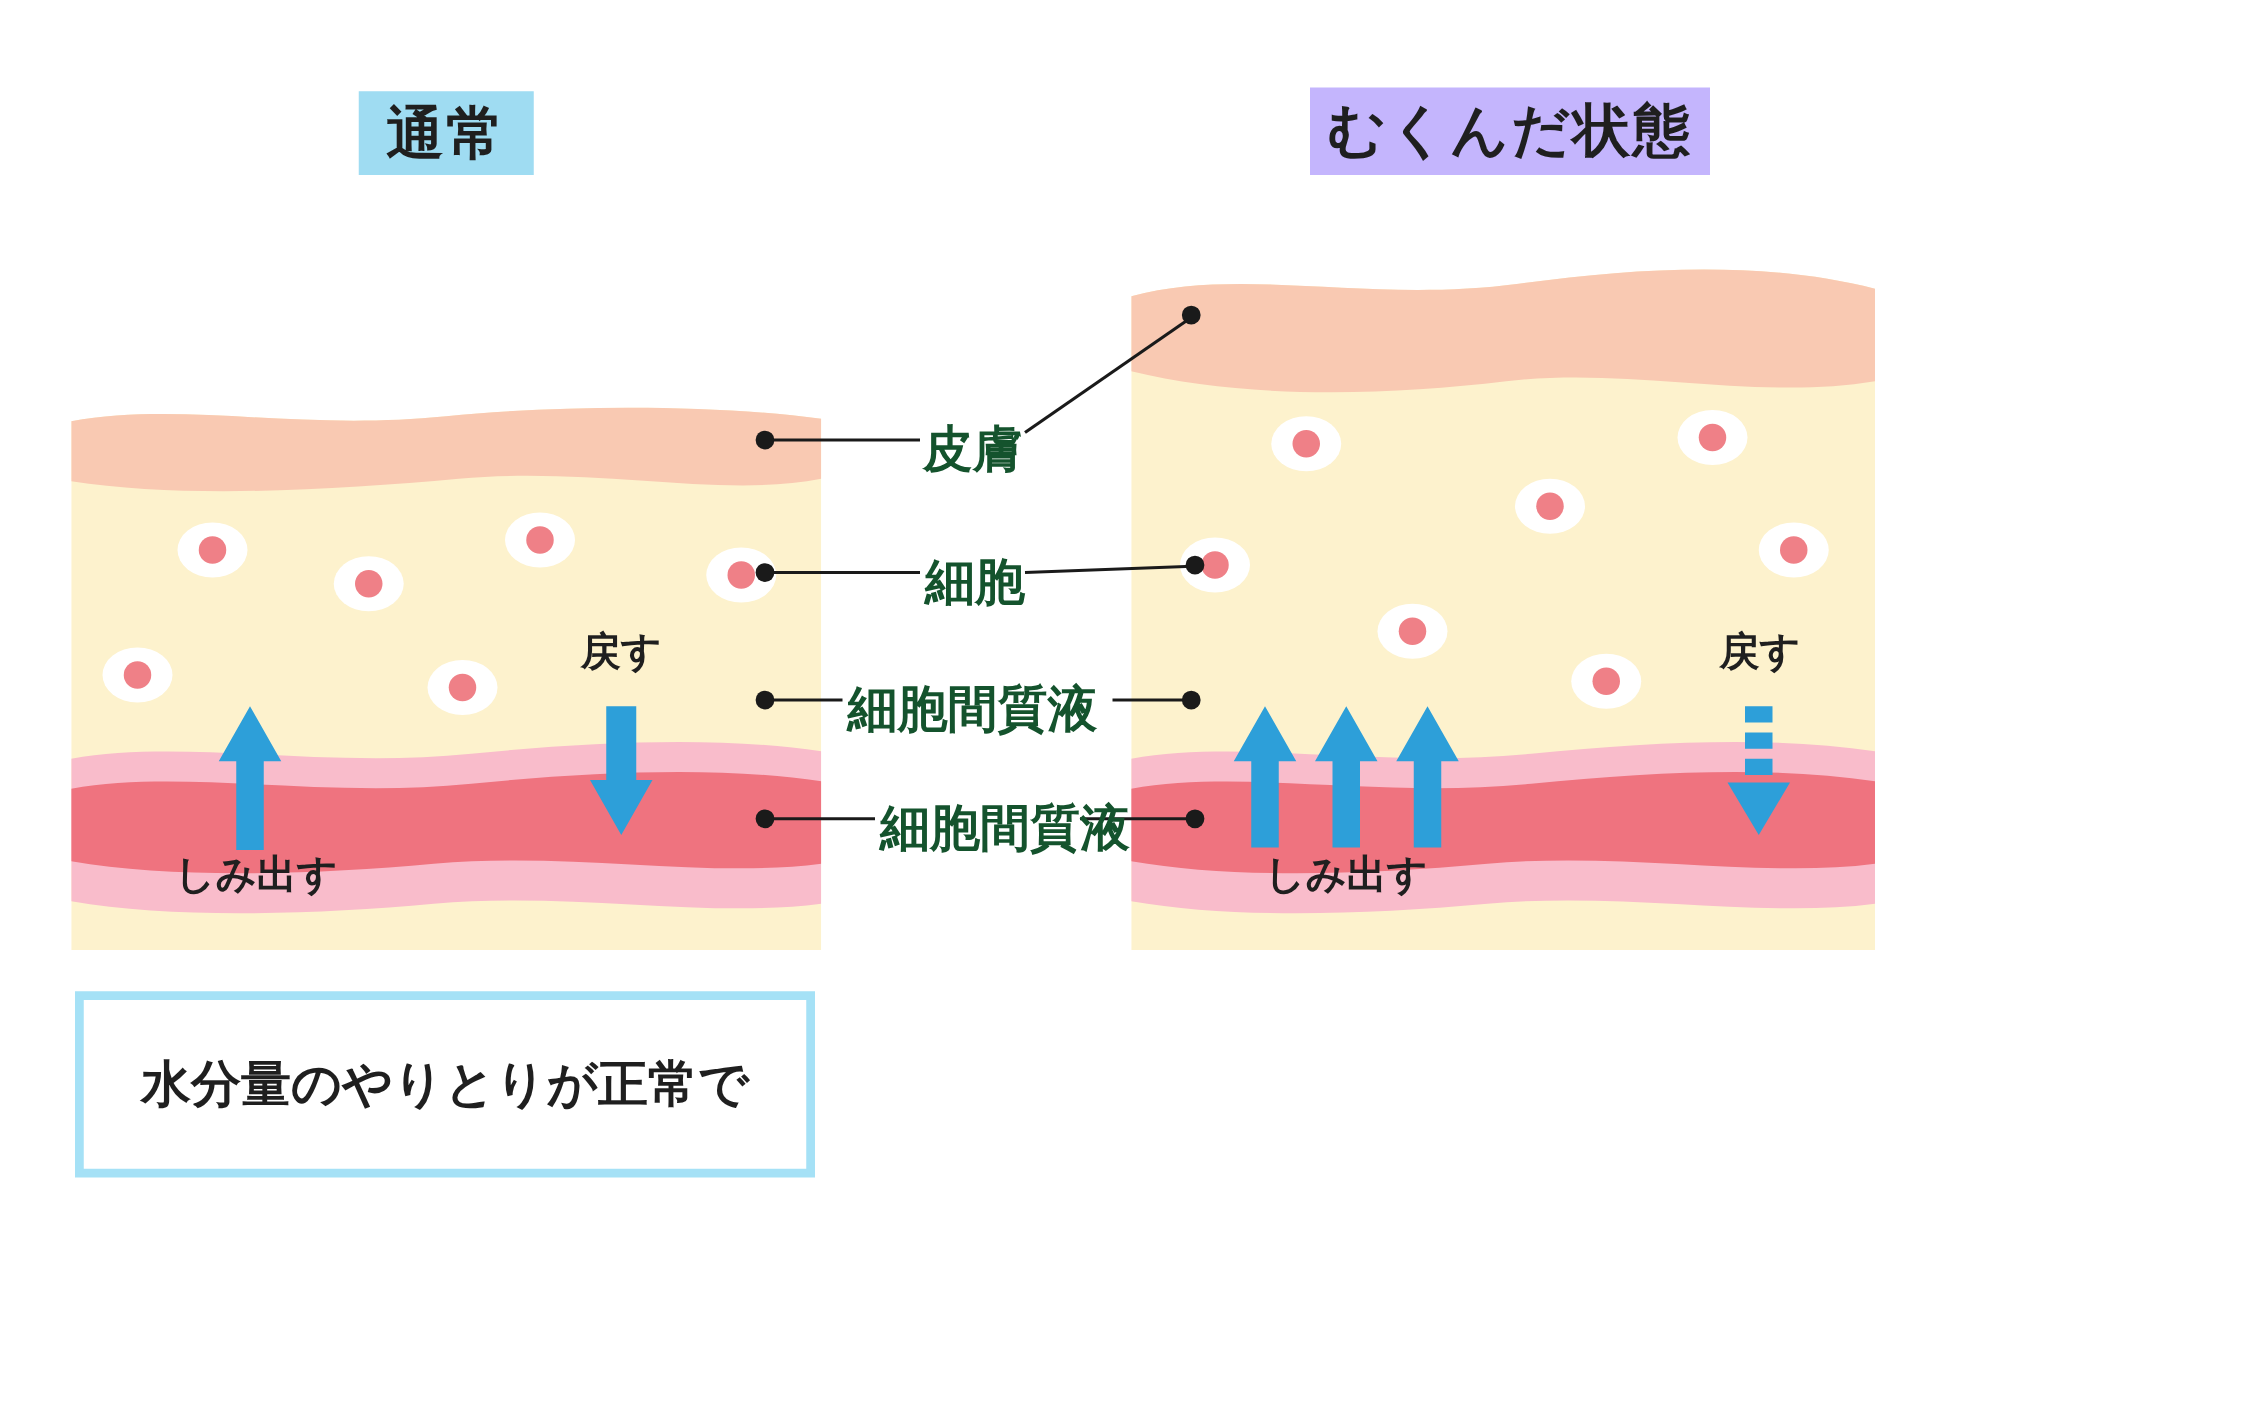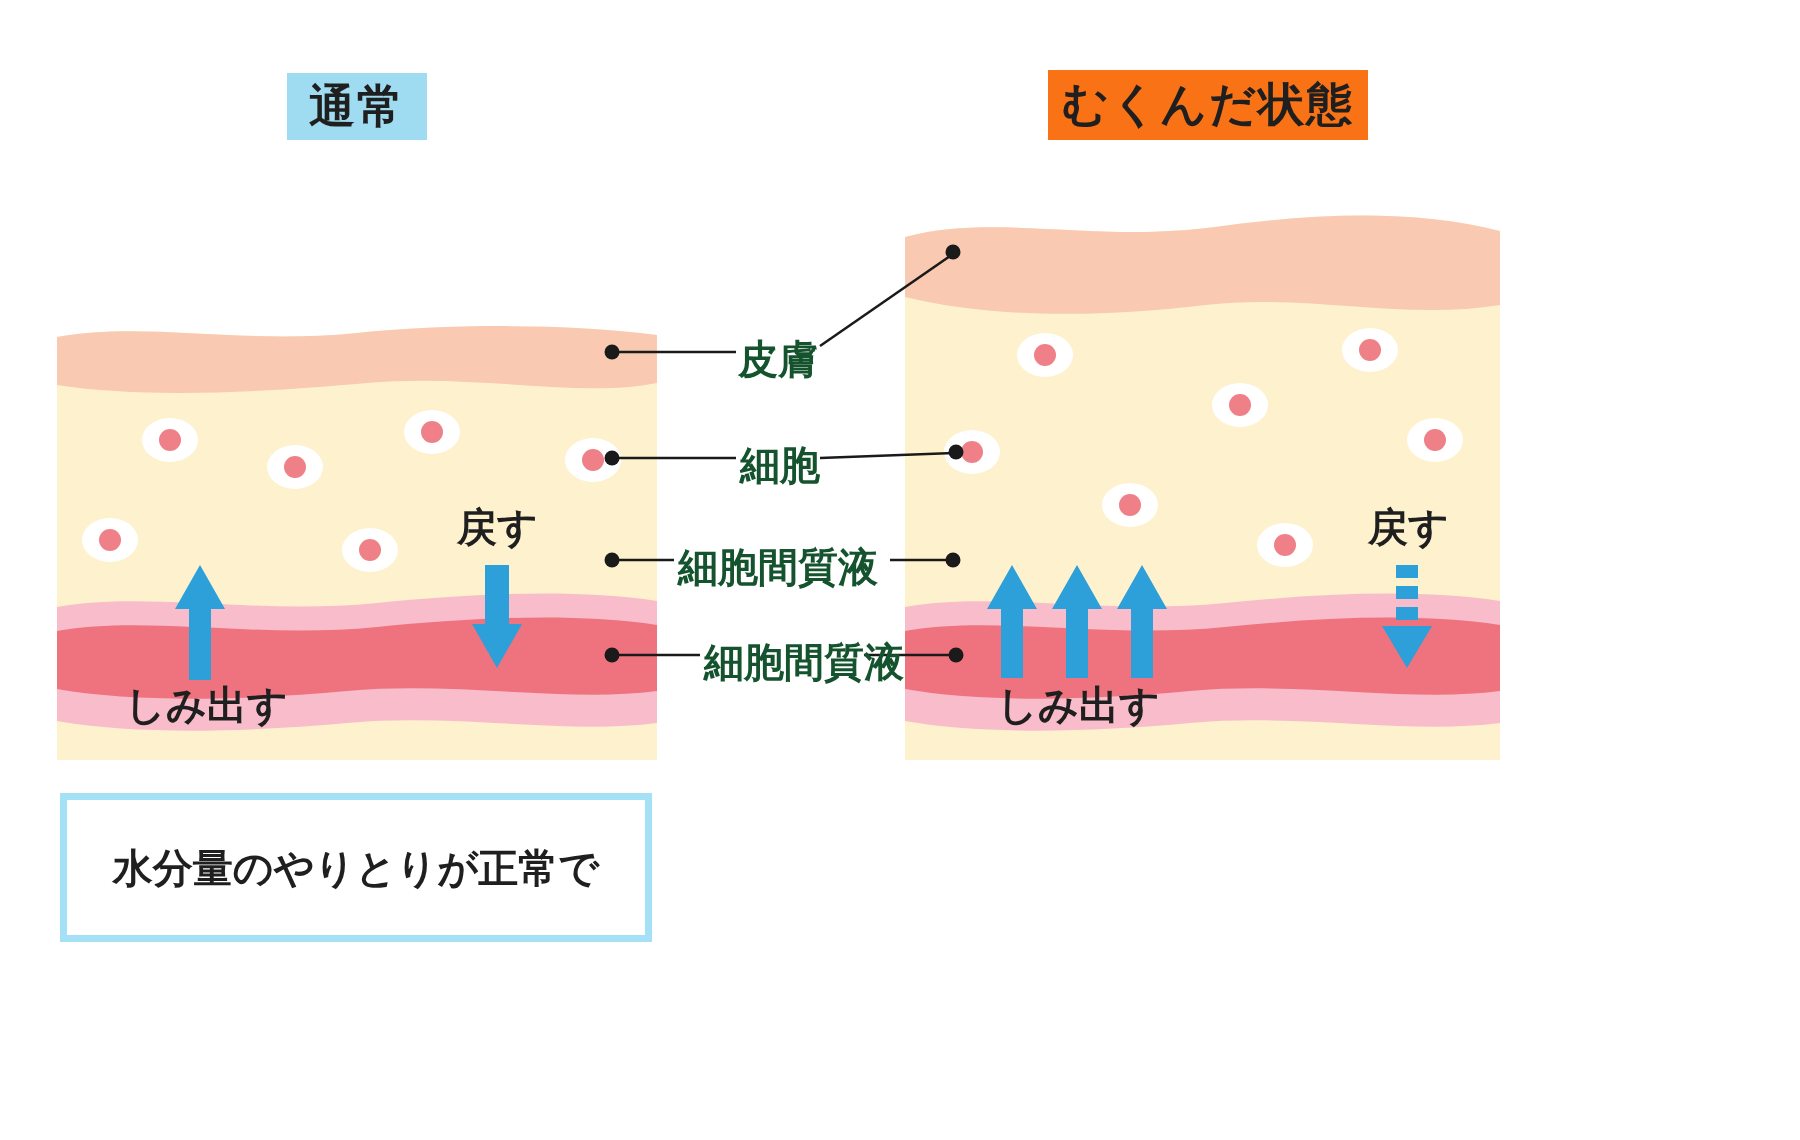--- a/index.html
+++ b/index.html
@@ -1,31 +1,31 @@
 <!DOCTYPE html>
 <html><head>
 <meta charset="utf-8">
 <style>
   html,body { margin:0; padding:0; background:#ffffff; }
   .canvas {
     position:relative; width:1800px; height:1068px; background:#ffffff;
-    font-family:Liberation Sans, sans-serif; overflow:hidden; color:#1f1f1f;
+    font-family:Liberation Serif, serif; overflow:hidden; color:#1f1f1f;
   }
   .abs { position:absolute; }
   .title {
     position:absolute; display:flex; align-items:center; justify-content:center;
     font-size:46px; font-weight:700; letter-spacing:2px; color:#1f1f1f;
   }
   .title-normal  { left:287px; top:73px;  width:140px; height:67px; background:#9fdcf2; }
-  .title-swollen { left:1048px; top:70px; width:320px; height:70px; background:#f97316; }
+  .title-swollen { left:1048px; top:70px; width:320px; height:70px; background:#c4b5fd; }
   .center-label {
     position:absolute; font-size:40px; font-weight:700; color:#14532d; white-space:nowrap;
   }
   .arrow-label {
-    position:absolute; font-size:40px; font-weight:700; color:#1f1f1f;
+    position:absolute; font-size:32px; font-weight:700; color:#1f1f1f;
     text-align:center; white-space:nowrap;
   }
   .caption {
     position:absolute; box-sizing:border-box; background:#ffffff;
     display:flex; flex-direction:row; align-items:center; justify-content:center;
     font-size:40px; font-weight:700; line-height:1.4; text-align:center; color:#1f1f1f;
   }
   .caption-normal  { left:60px;  top:793px; width:592px; height:149px; border:7px solid #a5e1f6; }
   .caption-swollen { left:905px; top:793px; width:592px; height:149px; border:8px solid #b3a08d; }
   svg { display:block; }

